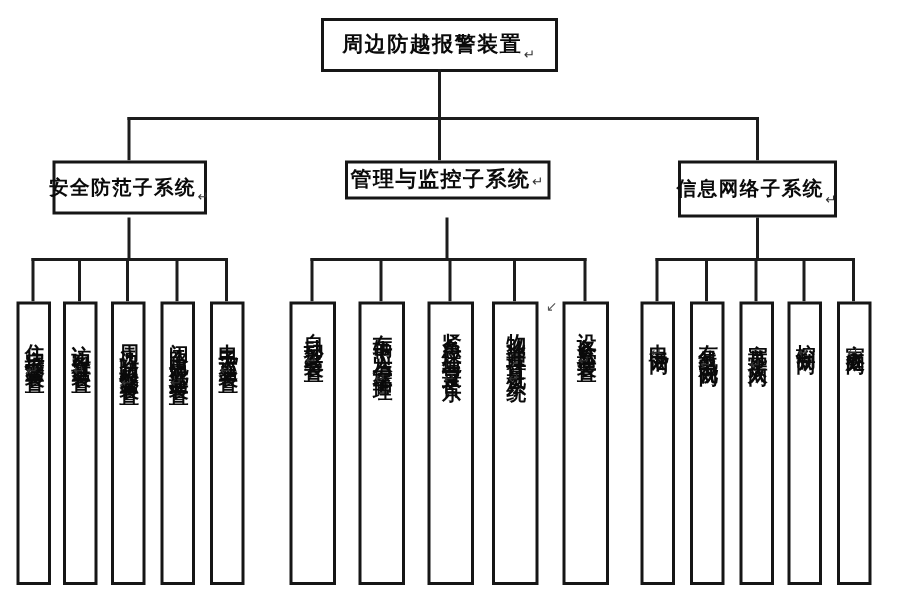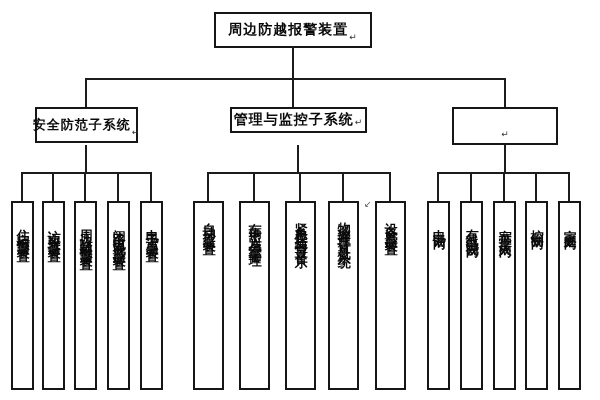--- a/index.html
+++ b/index.html
@@ -54,20 +54,21 @@
 
   <div class="box hbox" style="left:35px;top:107px;width:103px;height:36px;font-size:13px;">
     <span>安全防范子系统</span>
     <span class="mark">↵</span>
   </div>
   <div class="box hbox" style="left:230px;top:107px;width:137px;height:26px;">
     <span>管理与监控子系统</span>
     <span class="mark">↵</span>
   </div>
   <div class="box hbox" style="left:452px;top:107px;width:106px;height:38px;font-size:13px;">
+    <span>信息网络子系统</span>
     <span class="mark">↵</span>
   </div>
 
   <div class="ln vl" style="left:85px;top:145px;height:28px;"></div>
   <div class="ln hl" style="left:21px;top:172px;width:131px;"></div>
   <div class="ln vl" style="left:21px;top:172px;height:29px;"></div>
   <div class="ln vl" style="left:52px;top:172px;height:29px;"></div>
   <div class="ln vl" style="left:84px;top:172px;height:29px;"></div>
   <div class="ln vl" style="left:117px;top:172px;height:29px;"></div>
   <div class="ln vl" style="left:150px;top:172px;height:29px;"></div>

